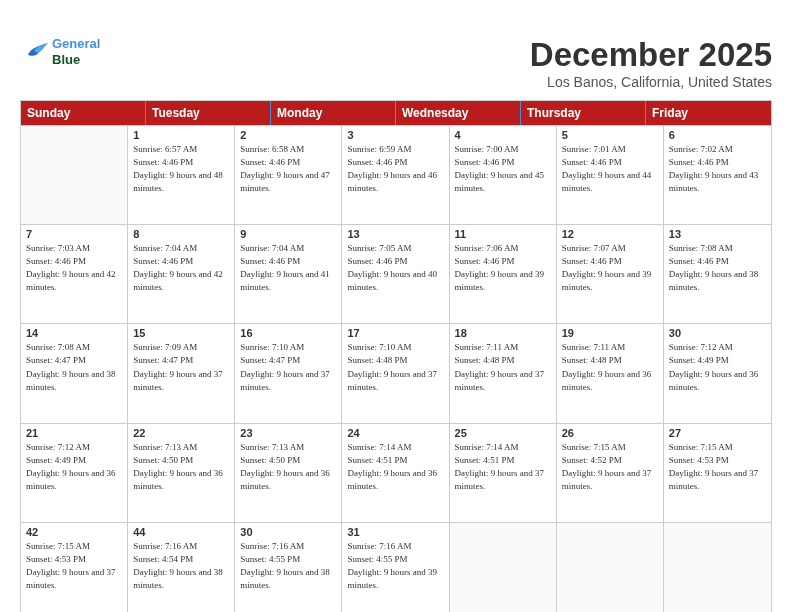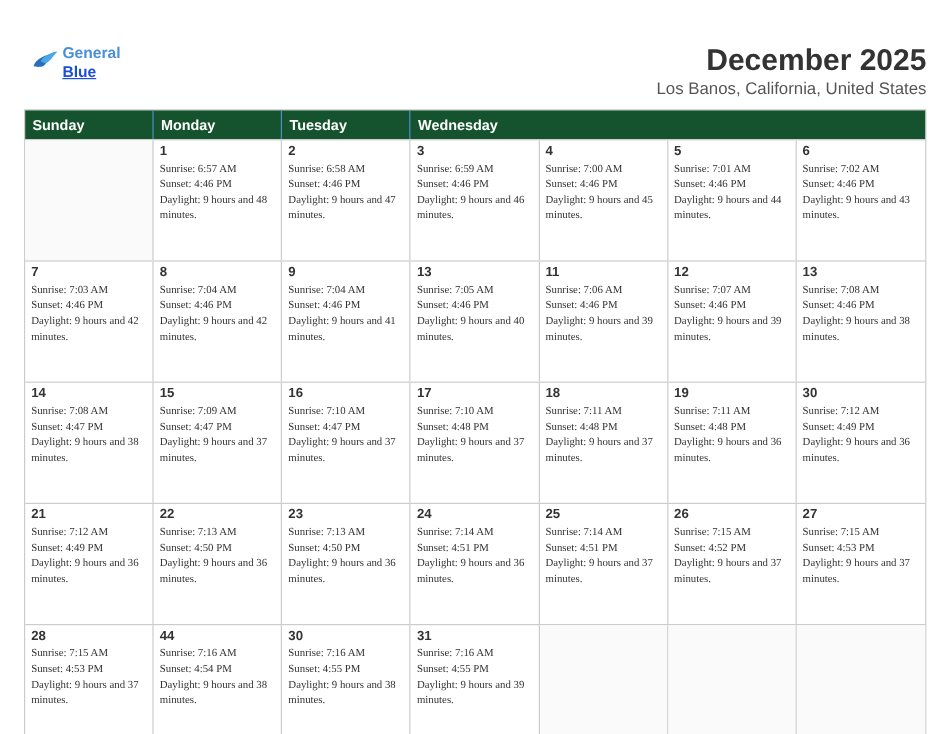--- a/index.html
+++ b/index.html
@@ -39,40 +39,40 @@
       color: #4a90d9;
     }
     .logo-bird {
       width: 28px;
       height: 22px;
     }
     .title-area {
       text-align: right;
     }
     .main-title {
-      font-size: 25px;
+      font-size: 33px;
       font-weight: bold;
       color: #333;
       text-align: right;
     }
     .subtitle {
       font-size: 14px;
       color: #555;
       text-align: right;
     }
     .calendar {
       flex: 1;
       display: flex;
       flex-direction: column;
       border: 1px solid #ccc;
     }
     .cal-header-row {
       display: grid;
-      grid-template-columns: repeat(7, 1fr);
-      background: #14532d;
+      grid-template-columns: repeat(6, 1fr);
+      background: #b91c1c;
     }
     .cal-header-cell {
       color: white;
       font-size: 12px;
       font-weight: bold;
       padding: 5px 6px;
       text-align: left;
       border-right: 1px solid #4a8ed0;
     }
     .cal-header-cell:last-child {
@@ -121,35 +121,37 @@
 
 <div class="page">
   <div class="header">
     <div class="logo">
       <svg class="logo-bird" viewBox="0 0 28 22" xmlns="http://www.w3.org/2000/svg">
         <path d="M8 14 C10 8, 16 6, 22 4 C18 8, 20 12, 16 14 C14 15, 10 15, 8 14Z" fill="#2a6ebb"></path>
         <path d="M14 10 C16 6, 24 2, 28 2 C24 6, 22 10, 18 12Z" fill="#4aa8e8"></path>
       </svg>
       <div>
         <div class="logo-text"><span>General</span></div>
-        <div class="logo-text"><span style="color:#1d4ed8;text-decoration:underline;">Blue</span></div>
+        <div class="logo-text"><span style="color:#14532d;">Blue</span></div>
       </div>
     </div>
     <div class="title-area">
       <div class="main-title">December 2025</div>
       <div class="subtitle">Los Banos, California, United States</div>
     </div>
   </div>
 
   <div class="calendar">
     <div class="cal-header-row">
     <div class="cal-header-cell">Sunday</div>
+        <div class="cal-header-cell">Tuesday</div>
         <div class="cal-header-cell">Monday</div>
-        <div class="cal-header-cell">Tuesday</div>
         <div class="cal-header-cell">Wednesday</div>
+        <div class="cal-header-cell">Thursday</div>
+        <div class="cal-header-cell">Friday</div>
       </div>
     <div class="cal-body">
     <div class="cal-week">
           <div class="cal-cell empty"></div>
           <div class="cal-cell">
             <span class="day-number">1</span>
             <div class="day-info">Sunrise: 6:57 AM<br>Sunset: 4:46 PM<br>Daylight: 9 hours and 48 minutes.</div>
           </div>
           <div class="cal-cell">
             <span class="day-number">2</span>
@@ -257,21 +259,21 @@
             <span class="day-number">26</span>
             <div class="day-info">Sunrise: 7:15 AM<br>Sunset: 4:52 PM<br>Daylight: 9 hours and 37 minutes.</div>
           </div>
           <div class="cal-cell">
             <span class="day-number">27</span>
             <div class="day-info">Sunrise: 7:15 AM<br>Sunset: 4:53 PM<br>Daylight: 9 hours and 37 minutes.</div>
           </div>
         </div>
         <div class="cal-week">
           <div class="cal-cell">
-            <span class="day-number">28</span>
+            <span class="day-number">42</span>
             <div class="day-info">Sunrise: 7:15 AM<br>Sunset: 4:53 PM<br>Daylight: 9 hours and 37 minutes.</div>
           </div>
           <div class="cal-cell">
             <span class="day-number">44</span>
             <div class="day-info">Sunrise: 7:16 AM<br>Sunset: 4:54 PM<br>Daylight: 9 hours and 38 minutes.</div>
           </div>
           <div class="cal-cell">
             <span class="day-number">30</span>
             <div class="day-info">Sunrise: 7:16 AM<br>Sunset: 4:55 PM<br>Daylight: 9 hours and 38 minutes.</div>
           </div>

